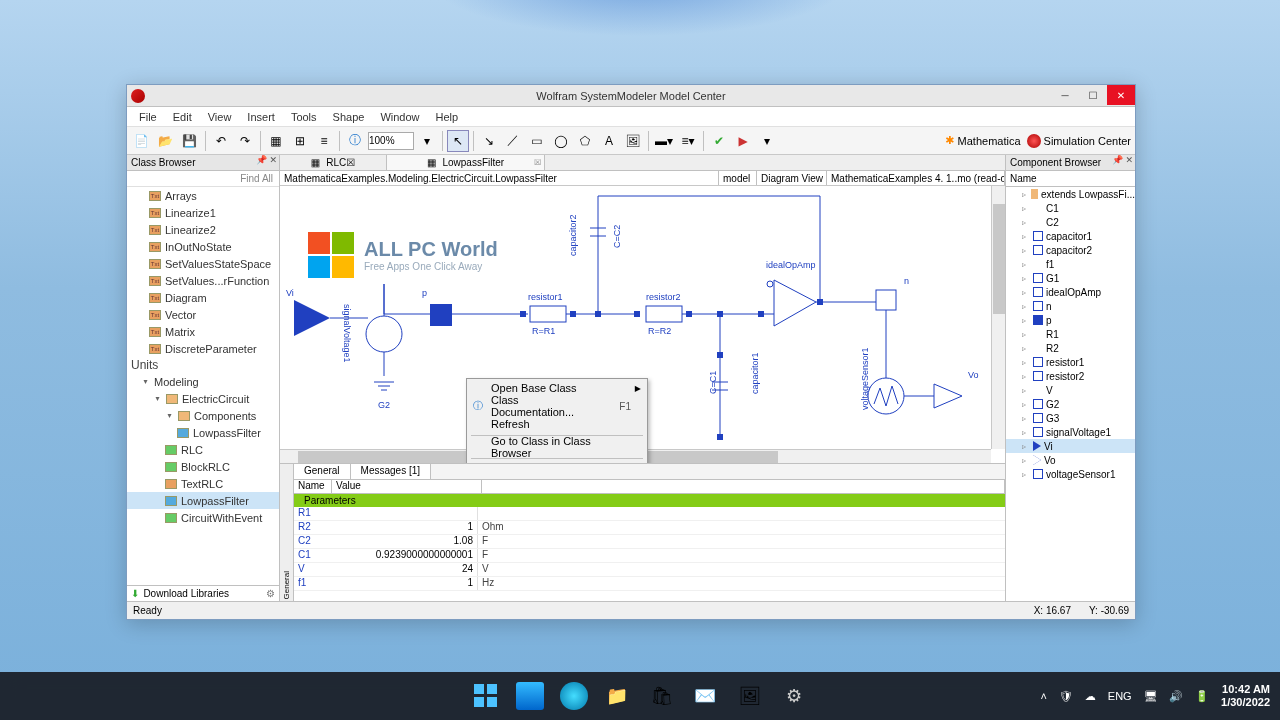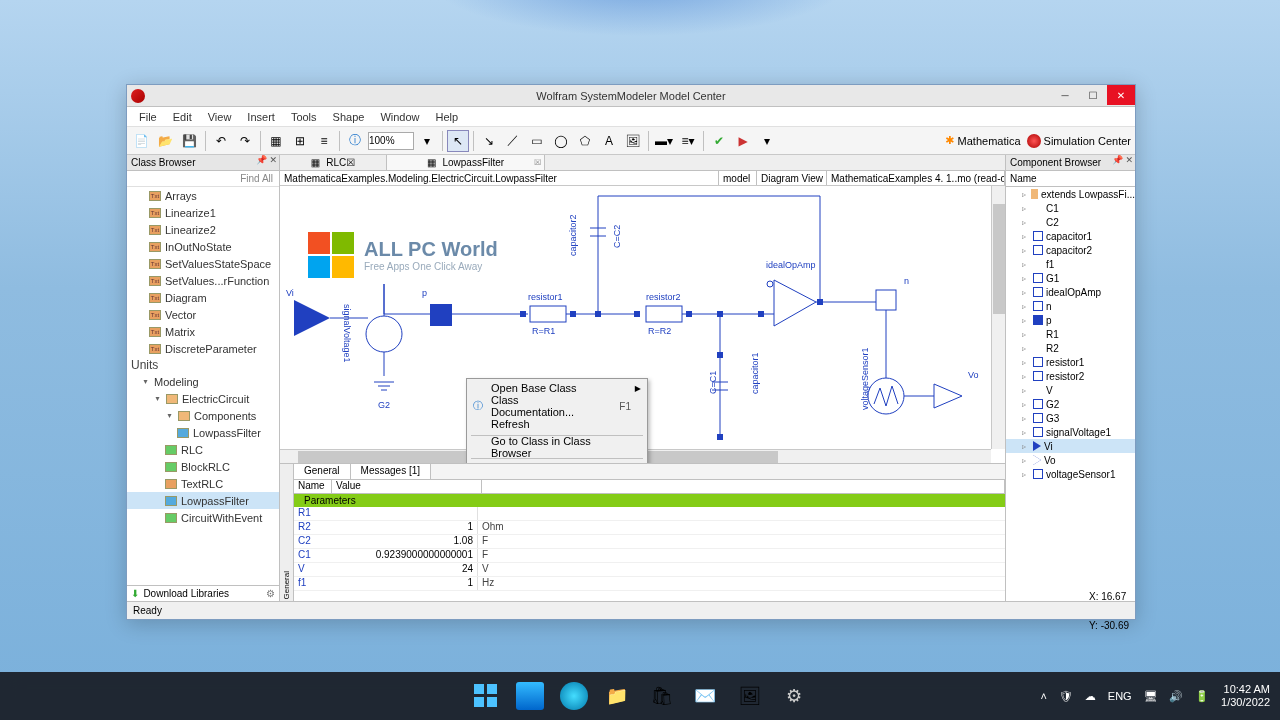--- a/index.html
+++ b/index.html
@@ -84,26 +84,26 @@
 .bp-tab { padding:1px 10px; border-right:1px solid #c0c0c0; background:#fff; }
 .bp-hdr { height:14px; display:flex; font-size:10px; border-bottom:1px solid #c0c0c0; }
 .bp-hdr div { border-right:1px solid #c0c0c0; padding:0 4px; }
 .param-table { flex:1; font-size:10px; }
 .param-table .phdr { font-weight:normal; padding:1px 10px; background:#84cc16; }
 .prow { display:flex; height:14px; border-bottom:1px solid #f0f0f0; }
 .prow .pn { width:28px; color:#2040c0; padding-left:4px; }
 .prow .pv { width:156px; text-align:right; padding-right:4px; border-right:1px solid #e0e0e0; }
 .prow .pu { padding-left:4px; color:#444; }
 .statusbar { height:18px; border-top:1px solid #c0c0c0; background:#f0f0f0; display:flex; align-items:center; font-size:10px; padding:0 6px; }
-.statusbar .coords { margin-left:auto; display:flex; gap:18px;flex-direction:column; }
+.statusbar .coords { margin-left:auto; display:flex; gap:18px; }
 .taskbar { position:absolute; left:0; right:0; bottom:0; height:48px; background:rgba(15,15,20,.85); backdrop-filter:blur(10px); display:flex; align-items:center; justify-content:center; }
 .tb-icons { display:flex; gap:16px; }
 .tb-icon { width:28px; height:28px; border-radius:4px; display:flex; align-items:center; justify-content:center; font-size:18px; }
 .sys-tray { position:absolute; right:10px; display:flex; align-items:center; gap:12px; color:#fff; font-size:11px; }
-.sys-tray .clock { text-align:right; line-height:1.2; font-size:11px; }
+.sys-tray .clock { text-align:right; line-height:1.2; font-size:11px;font-weight:bold; }
 </style>
 </head>
 <body>
 
 <div class="win11-swoosh"></div>
 
 <div class="app-window">
   <div class="titlebar">
     <div class="titlebar-icon"></div>
     <div class="titlebar-text">Wolfram SystemModeler Model Center</div>

